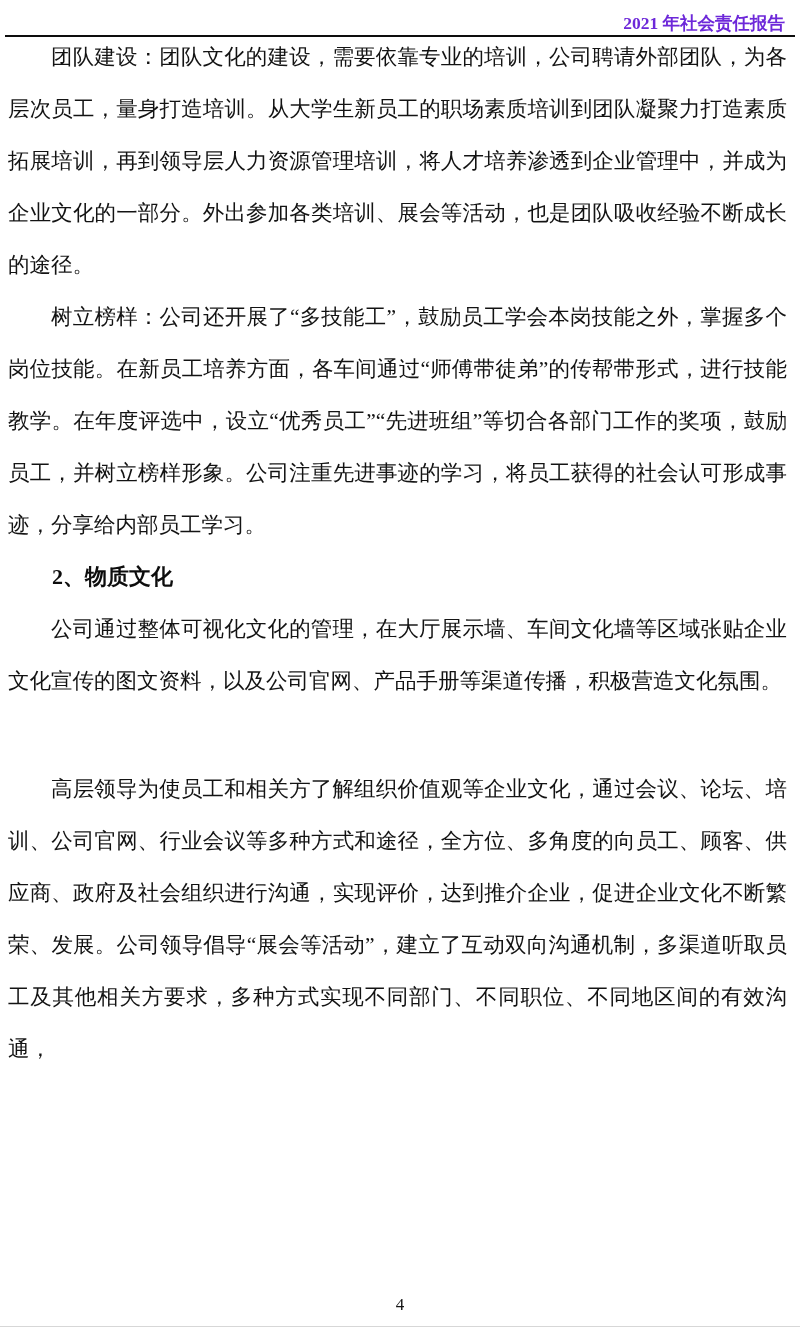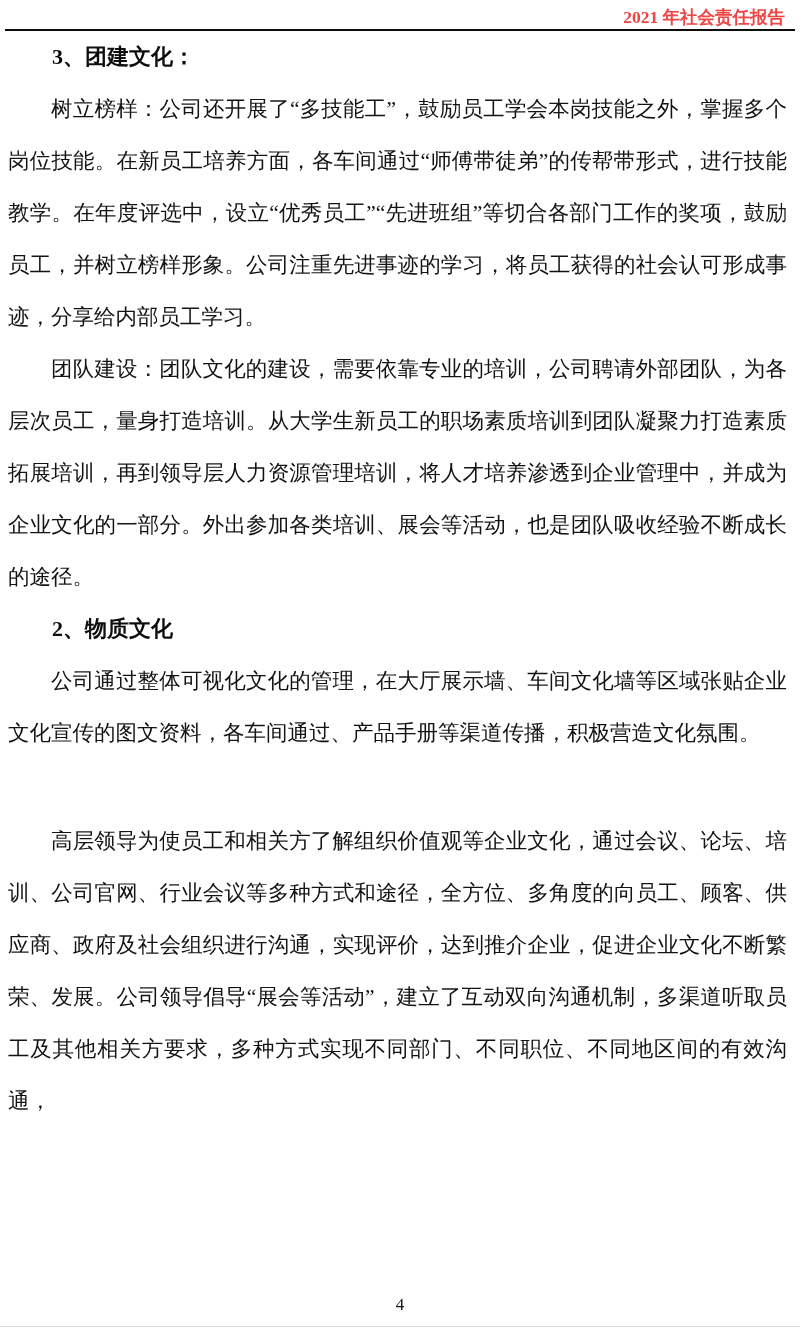--- a/index.html
+++ b/index.html
@@ -15,27 +15,27 @@
     color: #111111;
     font-family: "Liberation Serif", "DejaVu Serif", serif;
     overflow: hidden;
   }
   .header {
     position: absolute;
     top: 0;
     left: 5px;
     width: 790px;
     box-sizing: border-box;
-    padding: 6px 10px 1px 0;
+    padding: 12px 10px 1px 0;
     text-align: right;
     font-weight: bold;
     font-size: 17.5px;
     line-height: 22px;
     border-bottom: 2.5px solid #0d0d0d;
-    color: #ef4444;
+    color: #6d28d9;
   }
   .content {
     position: absolute;
     top: 31px;
     left: 8px;
     width: 779px;
   }
   .sec-heading {
     font-size: 22px;
     font-weight: bold;
@@ -78,30 +78,29 @@
 <body>
 
 <div class="page">
 
   <div class="header">
     <span>2021 年社会责任报告</span>
   </div>
 
   <div class="content">
 
-    <h3 class="sec-heading">3、团建文化：</h3>
 
+
+    <p class="para">团队建设：团队文化的建设，需要依靠专业的培训，公司聘请外部团队，为各层次员工，量身打造培训。从大学生新员工的职场素质培训到团队凝聚力打造素质拓展培训，再到领导层人力资源管理培训，将人才培养渗透到企业管理中，并成为企业文化的一部分。外出参加各类培训、展会等活动，也是团队吸收经验不断成长的途径。</p>
 
     <p class="para">树立榜样：公司还开展了“多技能工”，鼓励员工学会本岗技能之外，掌握多个岗位技能。在新员工培养方面，各车间通过“师傅带徒弟”的传帮带形式，进行技能教学。在年度评选中，设立“优秀员工”“先进班组”等切合各部门工作的奖项，鼓励员工，并树立榜样形象。公司注重先进事迹的学习，将员工获得的社会认可形成事迹，分享给内部员工学习。</p>
 
-    <p class="para">团队建设：团队文化的建设，需要依靠专业的培训，公司聘请外部团队，为各层次员工，量身打造培训。从大学生新员工的职场素质培训到团队凝聚力打造素质拓展培训，再到领导层人力资源管理培训，将人才培养渗透到企业管理中，并成为企业文化的一部分。外出参加各类培训、展会等活动，也是团队吸收经验不断成长的途径。</p>
-
     <h3 class="sec-heading">2、物质文化</h3>
 
-    <p class="para">公司通过整体可视化文化的管理，在大厅展示墙、车间文化墙等区域张贴企业文化宣传的图文资料，各车间通过、产品手册等渠道传播，积极营造文化氛围。</p>
+    <p class="para">公司通过整体可视化文化的管理，在大厅展示墙、车间文化墙等区域张贴企业文化宣传的图文资料，以及公司官网、产品手册等渠道传播，积极营造文化氛围。</p>
 
     <p class="para gap-before">高层领导为使员工和相关方了解组织价值观等企业文化，通过会议、论坛、培训、公司官网、行业会议等多种方式和途径，全方位、多角度的向员工、顾客、供应商、政府及社会组织进行沟通，实现评价，达到推介企业，促进企业文化不断繁荣、发展。公司领导倡导“展会等活动”，建立了互动双向沟通机制，多渠道听取员工及其他相关方要求，多种方式实现不同部门、不同职位、不同地区间的有效沟通，</p>
 
   </div>
 
   <div class="footer-pagenum">4</div>
 
   <div class="bottom-edge-line"></div>
 
 </div>

